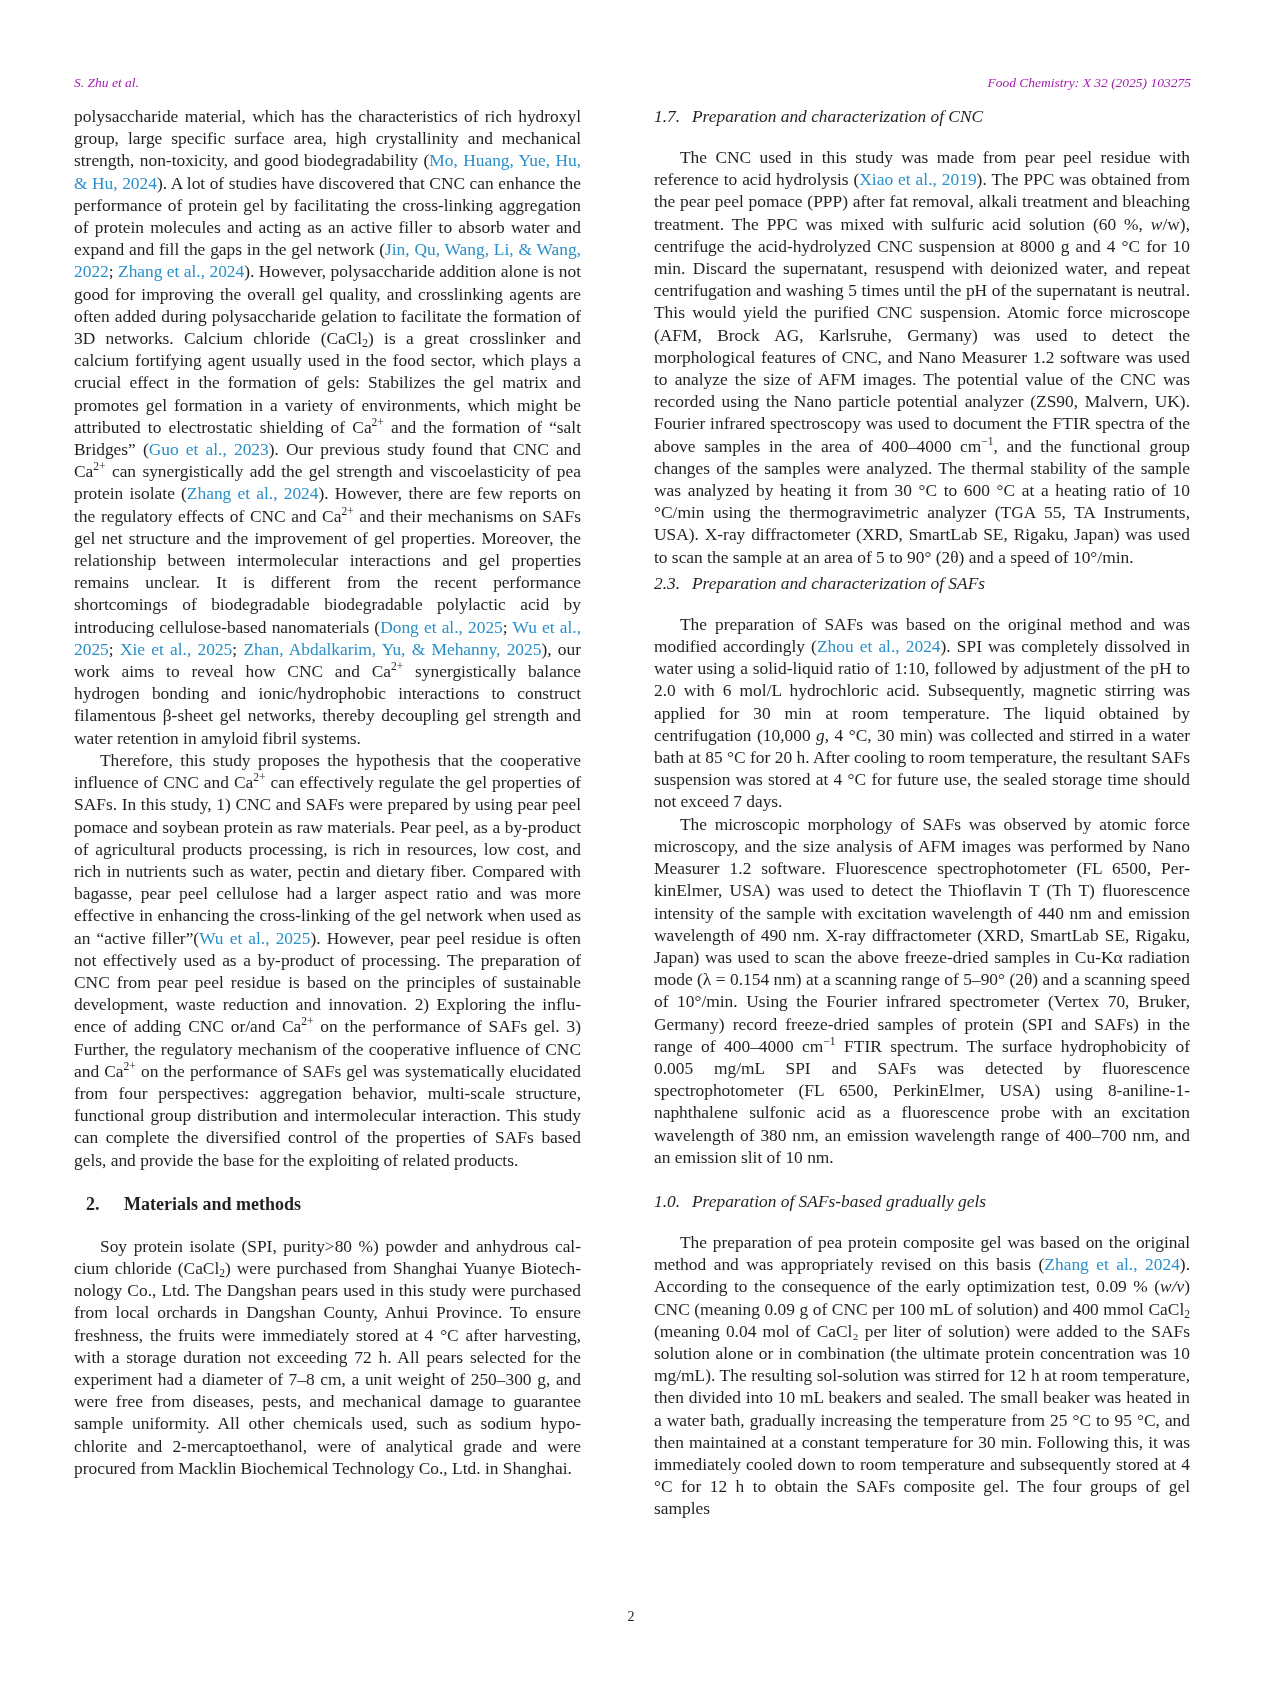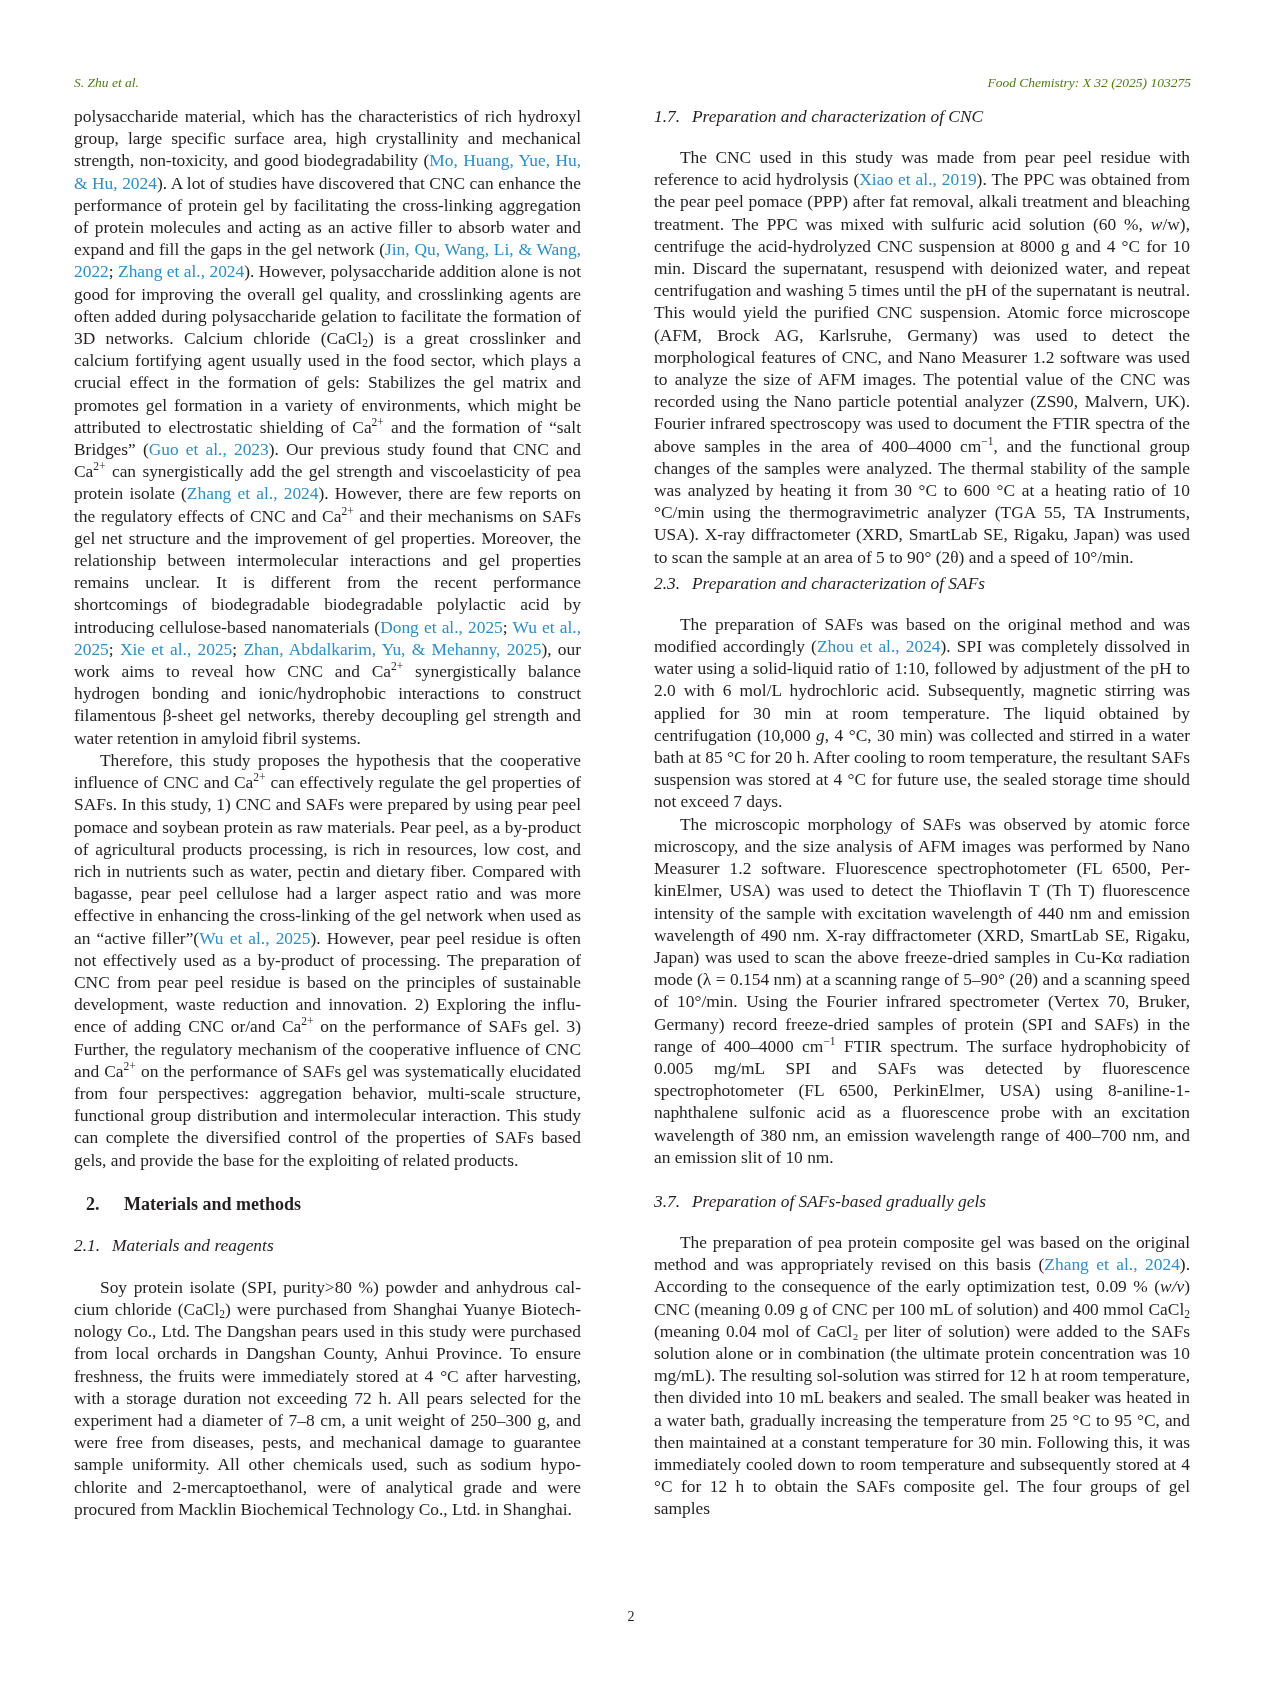--- a/index.html
+++ b/index.html
@@ -1,19 +1,19 @@
 <!DOCTYPE html>
 <html><head>
 <meta charset="utf-8">
 <style>
   html, body { margin: 0; padding: 0; background: #ffffff; }
   body { width: 1262px; height: 1683px; position: relative; overflow: hidden;
          font-family: "DejaVu Serif", "Liberation Serif", serif; color: #231f20; }
   .running-header { position: absolute; top: 75px; left: 74px; right: 71px; height: 18px;
-         font-family: "Liberation Serif", serif; font-style: italic; font-size: 13.5px; color: #4d7c0f; }
+         font-family: "Liberation Serif", serif; font-style: italic; font-size: 13.5px; color: #a21caf; }
   .running-header .left { position: absolute; left: 0; top: 0; }
   .running-header .right { position: absolute; right: 0; top: 0; text-align: right; }
   .col { position: absolute; top: 105px; width: 507px; }
   .col.left { left: 74px; }
   .col.right { left: 654px; width: 536px; }
   .col.right { left: 654px; }
   p.para { margin: 0; font-family: "Liberation Serif", serif; font-size: 17.4px; line-height: 22.2px;
            text-align: justify; hyphens: manual; }
   p.para.indent { text-indent: 26px; }
   .cite { color: #2a8fc9; }
@@ -33,37 +33,34 @@
   <span class="right">Food Chemistry: X 32 (2025) 103275</span>
 </div>
 
 <div class="col left">
   <p class="para">polysaccharide material, which has the characteristics of rich hydroxyl group, large specific surface area, high crystallinity and mechanical strength, non-toxicity, and good biodegradability (<span class="cite" style="color: rgb(42, 143, 201);">Mo, Huang, Yue, Hu, &amp; Hu, 2024</span>). A lot of studies have discovered that CNC can enhance the performance of protein gel by facilitating the cross-linking aggregation of protein molecules and acting as an active filler to absorb water and expand and fill the gaps in the gel network (<span class="cite" style="color: rgb(42, 143, 201);">Jin, Qu, Wang, Li, &amp; Wang, 2022</span>; <span class="cite" style="color: rgb(42, 143, 201);">Zhang et al., 2024</span>). However, polysaccharide addition alone is not good for improving the overall gel quality, and crosslinking agents are often added during polysaccharide gelation to facilitate the formation of 3D networks. Calcium chloride (CaCl<sub>2</sub>) is a great crosslinker and calcium fortifying agent usually used in the food sector, which plays a crucial effect in the formation of gels: Stabilizes the gel matrix and promotes gel formation in a variety of environments, which might be attributed to electrostatic shielding of Ca<sup>2+</sup> and the formation of “salt Bridges” (<span class="cite" style="color: rgb(42, 143, 201);">Guo et al., 2023</span>). Our previous study found that CNC and Ca<sup>2+</sup> can syner­gistically add the gel strength and viscoelasticity of pea protein isolate (<span class="cite" style="color: rgb(42, 143, 201);">Zhang et al., 2024</span>). However, there are few reports on the regulatory effects of CNC and Ca<sup>2+</sup> and their mechanisms on SAFs gel net structure and the improvement of gel properties. Moreover, the relationship be­tween intermolecular interactions and gel properties remains unclear. It is different from the recent performance shortcomings of biodegradable biodegradable polylactic acid by introducing cellulose-based nano­materials (<span class="cite" style="color: rgb(42, 143, 201);">Dong et al., 2025</span>; <span class="cite" style="color: rgb(42, 143, 201);">Wu et al., 2025</span>; <span class="cite" style="color: rgb(42, 143, 201);">Xie et al., 2025</span>; <span class="cite" style="color: rgb(42, 143, 201);">Zhan, Abdalkarim, Yu, &amp; Mehanny, 2025</span>), our work aims to reveal how CNC and Ca<sup>2+</sup> synergistically balance hydrogen bonding and ionic/hydro­phobic interactions to construct filamentous β-sheet gel networks, thereby decoupling gel strength and water retention in amyloid fibril systems.</p>
   <p class="para indent">Therefore, this study proposes the hypothesis that the cooperative influence of CNC and Ca<sup>2+</sup> can effectively regulate the gel properties of SAFs. In this study, 1) CNC and SAFs were prepared by using pear peel pomace and soybean protein as raw materials. Pear peel, as a by-product of agricultural products processing, is rich in resources, low cost, and rich in nutrients such as water, pectin and dietary fiber. Compared with bagasse, pear peel cellulose had a larger aspect ratio and was more effective in enhancing the cross-linking of the gel network when used as an “active filler”(<span class="cite" style="color: rgb(42, 143, 201);">Wu et al., 2025</span>). However, pear peel residue is often not effectively used as a by-product of processing. The preparation of CNC from pear peel residue is based on the principles of sustainable development, waste reduction and innovation. 2) Exploring the influ­ence of adding CNC or/and Ca<sup>2+</sup> on the performance of SAFs gel. 3) Further, the regulatory mechanism of the cooperative influence of CNC and Ca<sup>2+</sup> on the performance of SAFs gel was systematically elucidated from four perspectives: aggregation behavior, multi-scale structure, functional group distribution and intermolecular interaction. This study can complete the diversified control of the properties of SAFs based gels, and provide the base for the exploiting of related products.</p>
 
   <div class="h2" style="margin-top:22px;">
     <span class="num">2.</span><span>Materials and methods</span>
   </div>
-  <div class="h3" style="margin-top:19px;">
-    <span class="num">2.1.</span><span>Materials and reagents</span>
-  </div>
   <p class="para indent" style="margin-top:20px;">Soy protein isolate (SPI, purity&gt;80 %) powder and anhydrous cal­cium chloride (CaCl<sub>2</sub>) were purchased from Shanghai Yuanye Biotech­nology Co., Ltd. The Dangshan pears used in this study were purchased from local orchards in Dangshan County, Anhui Province. To ensure freshness, the fruits were immediately stored at 4 °C after harvesting, with a storage duration not exceeding 72 h. All pears selected for the experiment had a diameter of 7–8 cm, a unit weight of 250–300 g, and were free from diseases, pests, and mechanical damage to guarantee sample uniformity. All other chemicals used, such as sodium hypo­chlorite and 2-mercaptoethanol, were of analytical grade and were procured from Macklin Biochemical Technology Co., Ltd. in Shanghai.</p>
 </div>
 
 <div class="col right">
   <div class="h3">
     <span class="num">1.7.</span><span>Preparation and characterization of CNC</span>
   </div>
   <p class="para indent" style="margin-top:19px;">The CNC used in this study was made from pear peel residue with reference to acid hydrolysis (<span class="cite" style="color: rgb(42, 143, 201);">Xiao et al., 2019</span>). The PPC was obtained from the pear peel pomace (PPP) after fat removal, alkali treatment and bleaching treatment. The PPC was mixed with sulfuric acid solution (60 %, <i>w</i>/w), centrifuge the acid-hydrolyzed CNC suspension at 8000 g and 4 °C for 10 min. Discard the supernatant, resuspend with deionized water, and repeat centrifugation and washing 5 times until the pH of the supernatant is neutral. This would yield the purified CNC suspension. Atomic force microscope (AFM, Brock AG, Karlsruhe, Germany) was used to detect the morphological features of CNC, and Nano Measurer 1.2 software was used to analyze the size of AFM images. The potential value of the CNC was recorded using the Nano particle potential analyzer (ZS90, Malvern, UK). Fourier infrared spectroscopy was used to document the FTIR spectra of the above samples in the area of 400–4000 cm<sup>−1</sup>, and the functional group changes of the samples were analyzed. The thermal stability of the sample was analyzed by heating it from 30 °C to 600 °C at a heating ratio of 10 °C/min using the ther­mogravimetric analyzer (TGA 55, TA Instruments, USA). X-ray diffrac­tometer (XRD, SmartLab SE, Rigaku, Japan) was used to scan the sample at an area of 5 to 90° (2θ) and a speed of 10°/min.</p>
 
   <div class="h3" style="margin-top:4px;">
     <span class="num">2.3.</span><span>Preparation and characterization of SAFs</span>
   </div>
   <p class="para indent" style="margin-top:19px;">The preparation of SAFs was based on the original method and was modified accordingly (<span class="cite" style="color: rgb(42, 143, 201);">Zhou et al., 2024</span>). SPI was completely dissolved in water using a solid-liquid ratio of 1:10, followed by adjustment of the pH to 2.0 with 6 mol/L hydrochloric acid. Subsequently, magnetic stirring was applied for 30 min at room temperature. The liquid obtained by centrifugation (10,000 <i>g</i>, 4 °C, 30 min) was collected and stirred in a water bath at 85 °C for 20 h. After cooling to room temperature, the resultant SAFs suspension was stored at 4 °C for future use, the sealed storage time should not exceed 7 days.</p>
   <p class="para indent">The microscopic morphology of SAFs was observed by atomic force microscopy, and the size analysis of AFM images was performed by Nano Measurer 1.2 software. Fluorescence spectrophotometer (FL 6500, Per­kinElmer, USA) was used to detect the Thioflavin T (Th T) fluorescence intensity of the sample with excitation wavelength of 440 nm and emission wavelength of 490 nm. X-ray diffractometer (XRD, SmartLab SE, Rigaku, Japan) was used to scan the above freeze-dried samples in Cu-Kα radiation mode (λ = 0.154 nm) at a scanning range of 5–90° (2θ) and a scanning speed of 10°/min. Using the Fourier infrared spectrom­eter (Vertex 70, Bruker, Germany) record freeze-dried samples of pro­tein (SPI and SAFs) in the range of 400–4000 cm<sup>−1</sup> FTIR spectrum. The surface hydrophobicity of 0.005 mg/mL SPI and SAFs was detected by fluorescence spectrophotometer (FL 6500, PerkinElmer, USA) using 8-aniline-1-naphthalene sulfonic acid as a fluorescence probe with an excitation wavelength of 380 nm, an emission wavelength range of 400–700 nm, and an emission slit of 10 nm.</p>
 
   <div class="h3" style="margin-top:22px;">
-    <span class="num">3.7.</span><span>Preparation of SAFs-based gradually gels</span>
+    <span class="num">1.0.</span><span>Preparation of SAFs-based gradually gels</span>
   </div>
   <p class="para indent" style="margin-top:19px;">The preparation of pea protein composite gel was based on the original method and was appropriately revised on this basis (<span class="cite" style="color: rgb(42, 143, 201);">Zhang et al., 2024</span>). According to the consequence of the early optimization test, 0.09 % (<i>w/v</i>) CNC (meaning 0.09 g of CNC per 100 mL of solution) and 400 mmol CaCl<sub>2</sub> (meaning 0.04 mol of CaCl₂ per liter of solution) were added to the SAFs solution alone or in combination (the ultimate protein concentration was 10 mg/mL). The resulting sol-solution was stirred for 12 h at room temperature, then divided into 10 mL beakers and sealed. The small beaker was heated in a water bath, gradually increasing the temperature from 25 °C to 95 °C, and then maintained at a constant temperature for 30 min. Following this, it was immediately cooled down to room temperature and subsequently stored at 4 °C for 12 h to obtain the SAFs composite gel. The four groups of gel samples</p>
 </div>
 
 <div class="page-number">2</div>
 
 </body></html>

